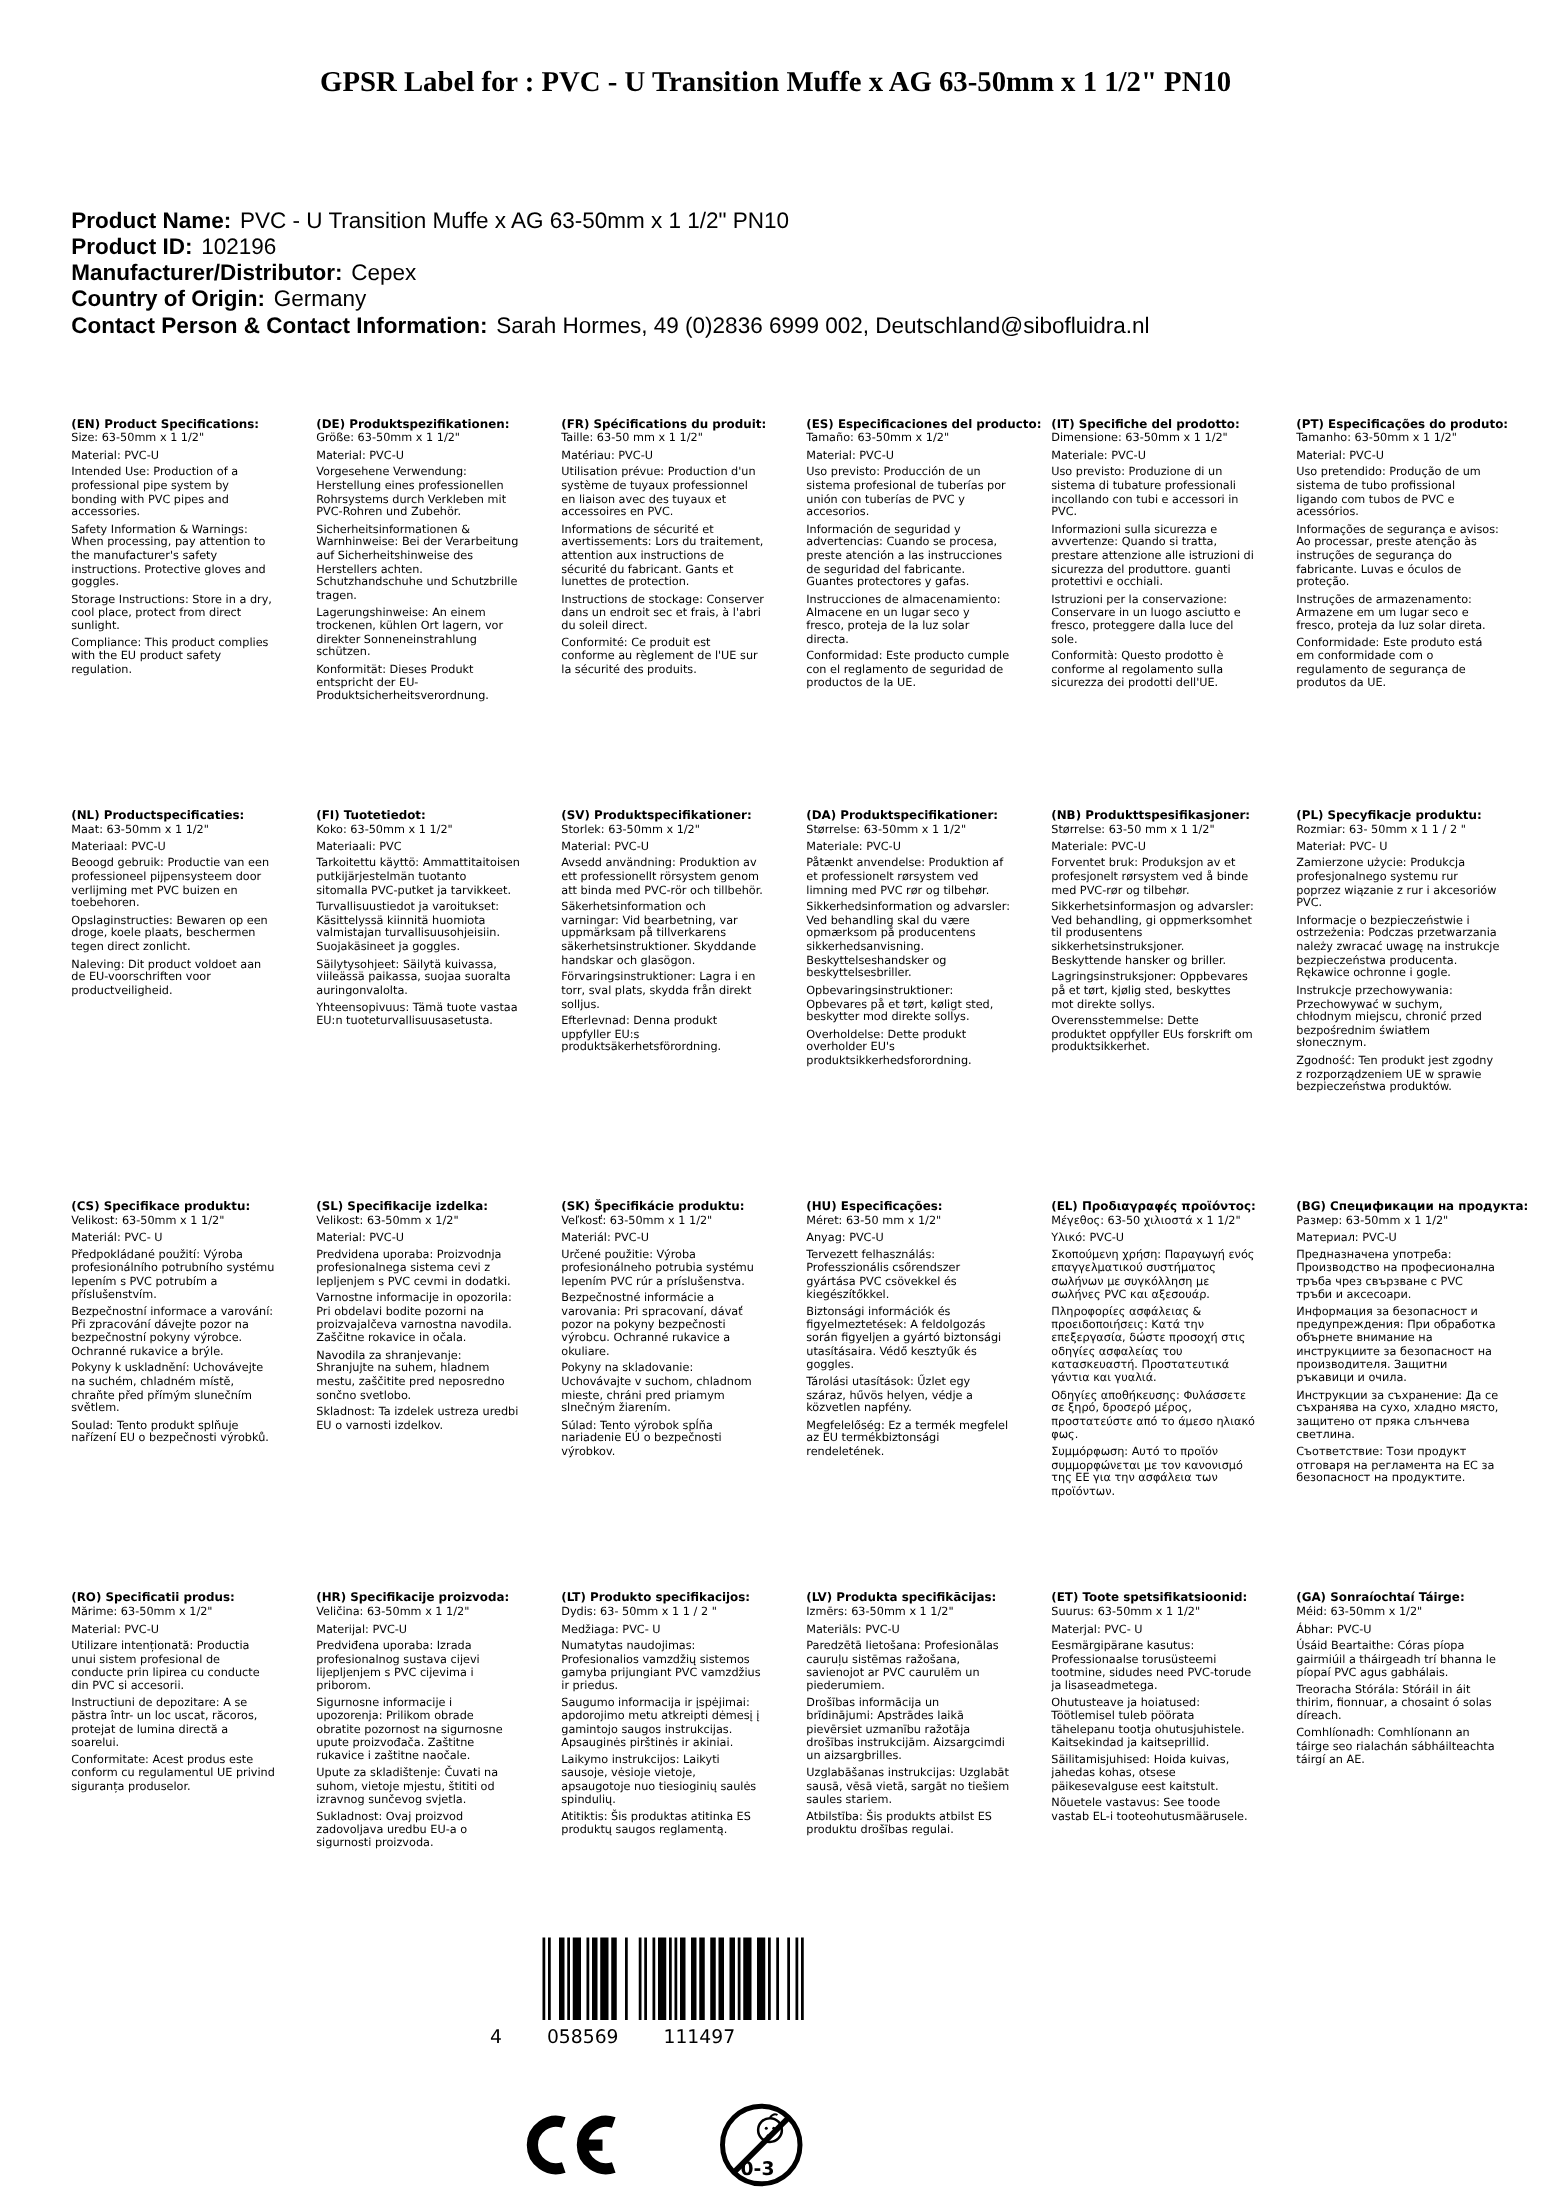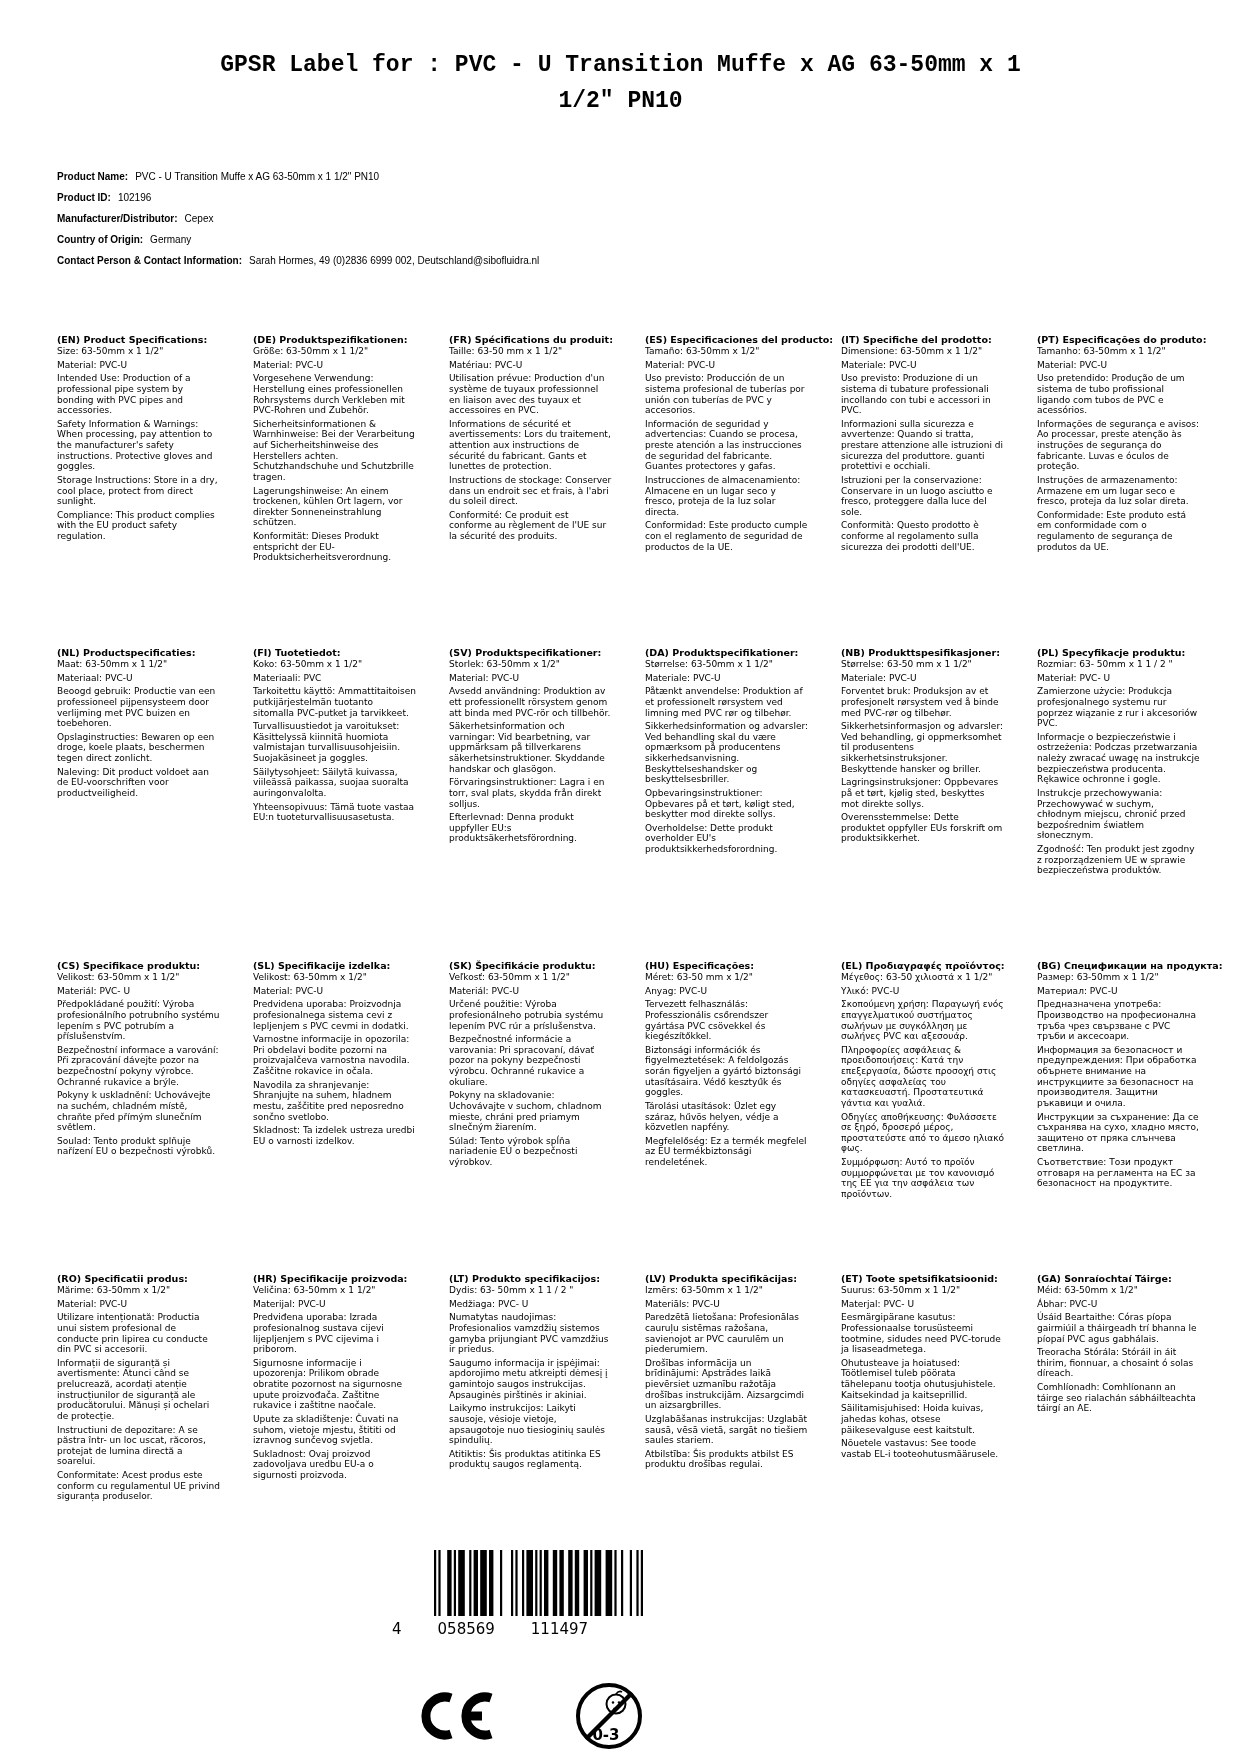--- a/index.html
+++ b/index.html
@@ -1,24 +1,24 @@
 <!DOCTYPE html>
 <html><head>
 <meta charset="utf-8">
 <style>
   html,body{margin:0;padding:0;background:#ffffff;}
   body{width:1241px;height:1754px;position:relative;color:#000;font-family:"DejaVu Sans",sans-serif;}
   .page-title{
     position:absolute;top:48px;left:0;right:0;margin:0 auto;width:820px;
-    text-align:center;font-family:Liberation Mono, monospace;font-weight:bold;
+    text-align:center;font-family:Liberation Serif, serif;font-weight:bold;
     font-size:23px;line-height:1.55;color:#000;
   }
   .product-info{
     position:absolute;left:57px;top:166px;
-    font-family:"Liberation Sans",sans-serif;font-size:10px;line-height:21px;
+    font-family:"Liberation Sans",sans-serif;font-size:18px;line-height:21px;
   }
   .info-row{white-space:nowrap;}
   .info-label{font-weight:bold;margin-right:7px;}
   .lang-grid{
     position:absolute;left:57px;top:334px;
     display:grid;grid-template-columns:repeat(6,196px);grid-auto-rows:313px;
   }
   .lang-block{width:163px;font-size:9px;line-height:1.18;box-sizing:border-box;}
   .lang-header{font-size:9.5px;font-weight:bold;margin:0 0 1px 0;white-space:nowrap;}
   .paras p{margin:3px 0 0 0;}
@@ -254,21 +254,20 @@
           <p>Инструкции за съхранение: Да се съхранява на сухо, хладно място, защитено от пряка слънчева светлина.</p>
           <p>Съответствие: Този продукт отговаря на регламента на ЕС за безопасност на продуктите.</p>
         </div>
     </section>
       <section class="lang-block">
       <h3 class="lang-header">(RO) Specificatii produs:</h3>
       <div class="paras">
           <p>Mărime: 63-50mm x 1/2"</p>
           <p>Material: PVC-U</p>
           <p>Utilizare intenționată: Productia unui sistem profesional de conducte prin lipirea cu conducte din PVC si accesorii.</p>
-          <p>Informații de siguranță și avertismente: Atunci când se prelucrează, acordați atenție instrucțiunilor de siguranță ale producătorului. Mănuși și ochelari de protecție.</p>
           <p>Instructiuni de depozitare: A se păstra într- un loc uscat, răcoros, protejat de lumina directă a soarelui.</p>
           <p>Conformitate: Acest produs este conform cu regulamentul UE privind siguranța produselor.</p>
         </div>
     </section>
       <section class="lang-block">
       <h3 class="lang-header">(HR) Specifikacije proizvoda:</h3>
       <div class="paras">
           <p>Veličina: 63-50mm x 1 1/2"</p>
           <p>Materijal: PVC-U</p>
           <p>Predviđena uporaba: Izrada profesionalnog sustava cijevi lijepljenjem s PVC cijevima i priborom.</p>

